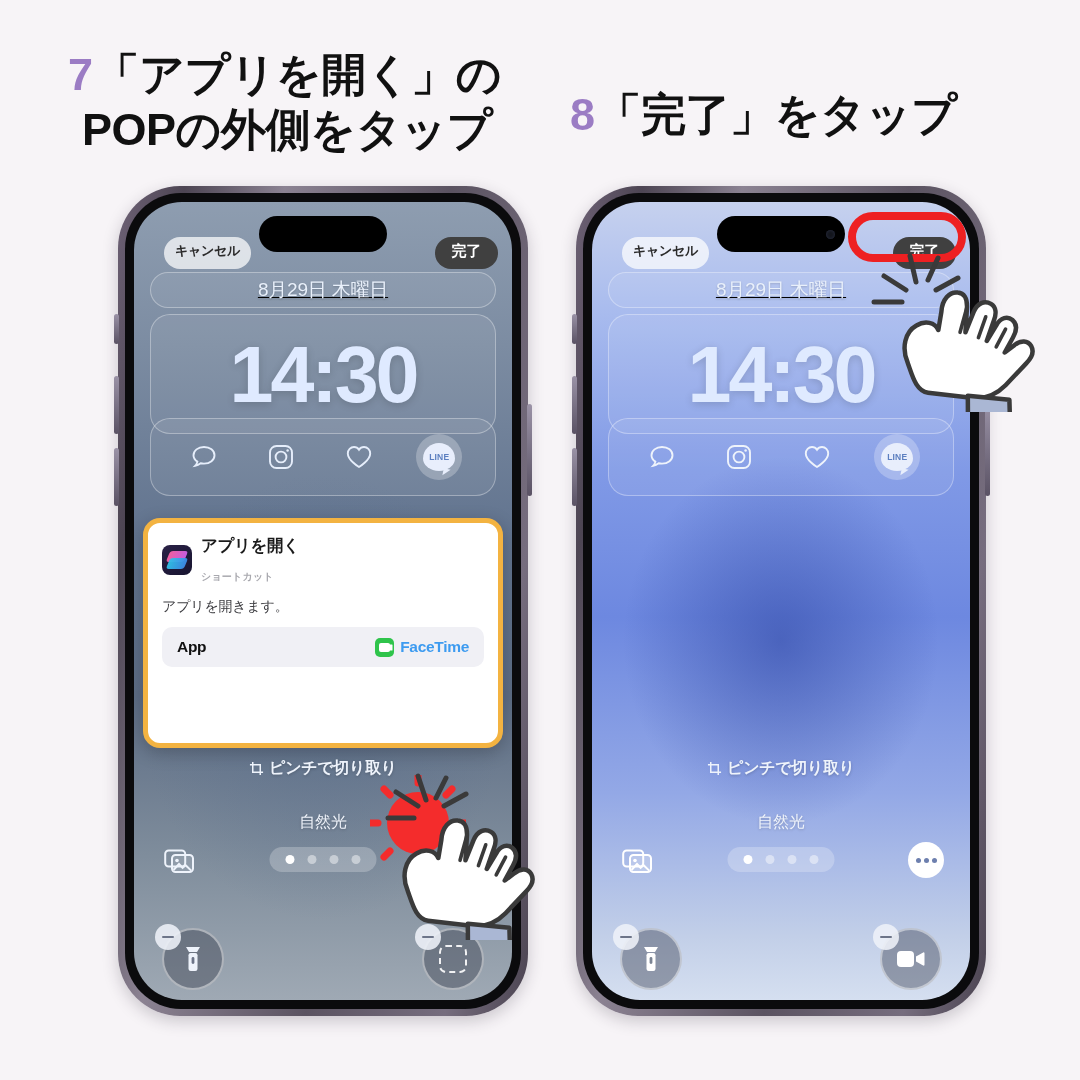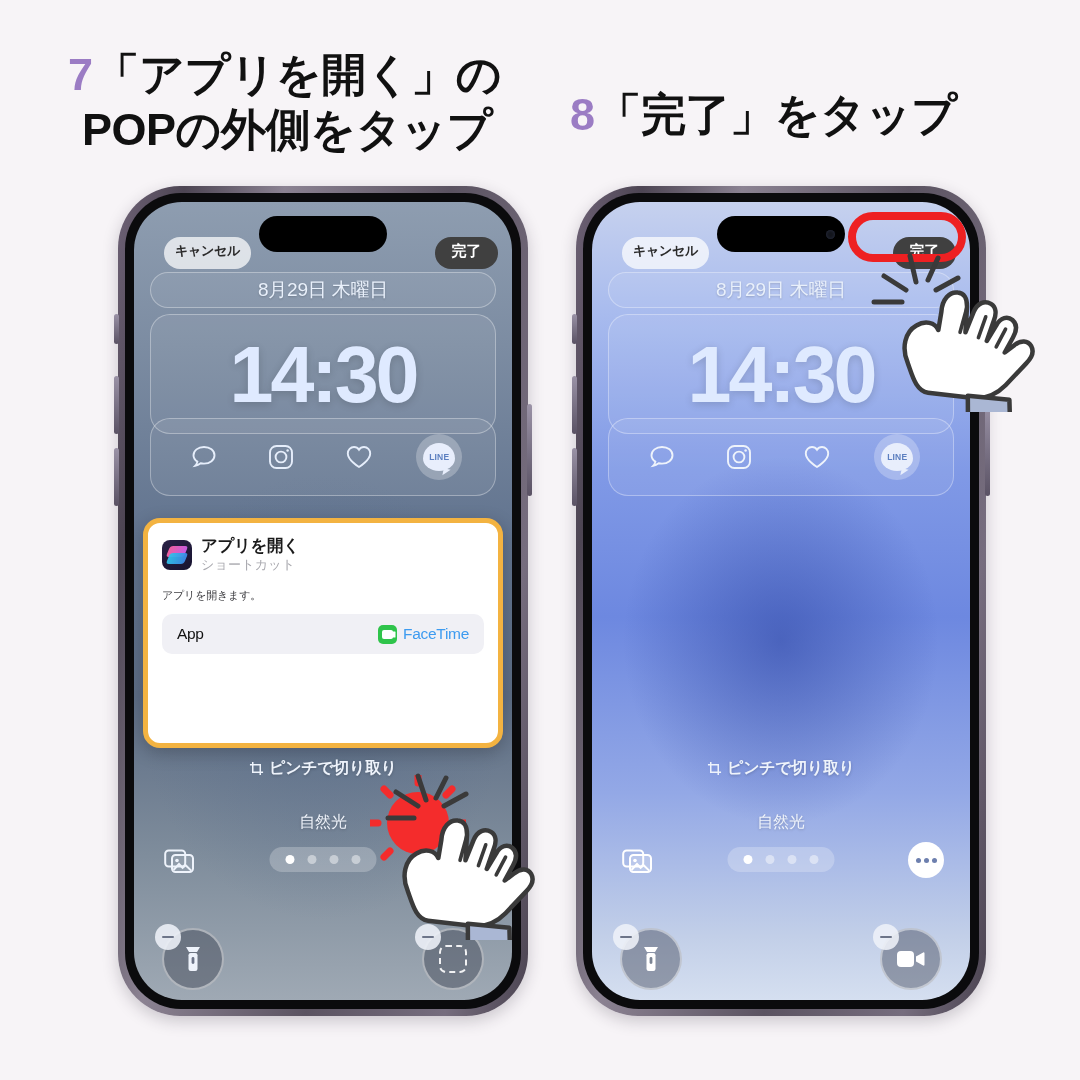--- a/index.html
+++ b/index.html
@@ -103,21 +103,21 @@
     border:8px solid #ee2022; border-radius:26px; z-index:6;
   }
 
   
   .glass {
     position:absolute; left:16px; right:16px;
     border:1.5px solid rgba(255,255,255,0.33);
     border-radius:20px;
     background: rgba(255,255,255,0.07);
   }
-  .w-date { top:70px; height:36px; display:flex; align-items:center; justify-content:center; }
+  .w-date { top:70px; height:36px; display:flex; align-items:center; justify-content:center;text-decoration:underline; }
   .w-date .t { color:#e9f0fb; font-size:19px; font-weight:500; letter-spacing:-0.2px; text-shadow:0 1px 2px rgba(0,0,0,.18); }
   .w-clock { top:112px; height:120px; display:flex; align-items:center; justify-content:center; }
   .w-clock .t {
     color:#dfeaff; font-size:79px; font-weight:700; letter-spacing:-3px;
     text-shadow:0 2px 8px rgba(0,0,0,.16); line-height:1;
   }
   .w-apps { top:216px; height:78px; display:flex; align-items:center; justify-content:space-around; padding:0 14px; }
   .w-apps .icon { width:40px; height:40px; display:flex; align-items:center; justify-content:center; }
   .w-apps svg { display:block; }
 
@@ -202,26 +202,27 @@
     content:""; position:absolute; left:6px; top:6px; width:18px; height:11px;
     background: linear-gradient(90deg,#f05fa0,#c55ce0);
     border-radius:3px; transform: skewX(-22deg);
   }
   .sc-icon::after {
     content:""; position:absolute; left:6px; top:13px; width:18px; height:11px;
     background: linear-gradient(90deg,#2fc2e8,#3d8ae8);
     border-radius:3px; transform: skewX(-22deg); opacity:0.95;
   }
   .popup-title { font-size:16.5px; font-weight:700; color:#1b1b1b; letter-spacing:-0.4px; line-height:1.1; }
-  .popup-sub   { font-size:13px; font-weight:400; color:#a8a8ae; letter-spacing:0.2px; margin-top:2px; }
-  .popup-desc  { font-size:11px; color:#3c3c40; margin-top:14px; letter-spacing:-0.2px; }
+  .popup-sub   { font-size:10px; font-weight:700; color:#a8a8ae; letter-spacing:0.2px; margin-top:16px; }
+  .popup-desc  { font-size:14px; color:#3c3c40; margin-top:14px; letter-spacing:-0.2px; }
   .popup-row {
     margin-top:11px; background:#f0f0f5; border-radius:10px;
     height:40px; display:flex; align-items:center; justify-content:space-between;
     padding:0 15px;
+    font-weight:bold;
   }
   .popup-row .k { font-size:15.5px; color:#111; letter-spacing:-0.3px; }
   .popup-row .v { display:flex; align-items:center; gap:6px; font-size:15.5px; color:#3d9bf0; letter-spacing:-0.3px; }
   .ft-icon {
     width:19px; height:19px; border-radius:5px; background:#2fc44b;
     display:flex; align-items:center; justify-content:center; flex:0 0 auto;
   }
   .ft-icon::before {
     content:""; width:11px; height:9px; background:#fff; border-radius:2px;
     box-shadow: 4px 0 0 -1.5px #fff;

